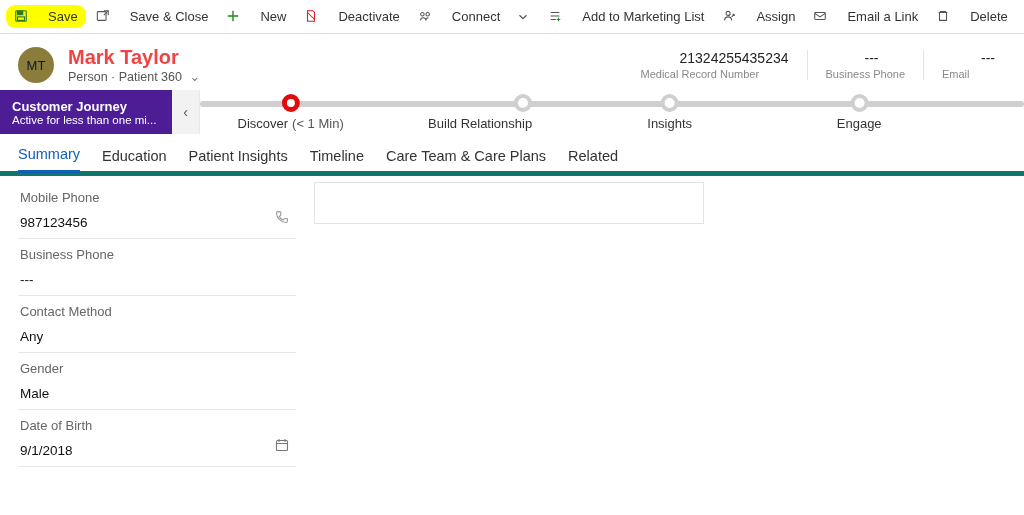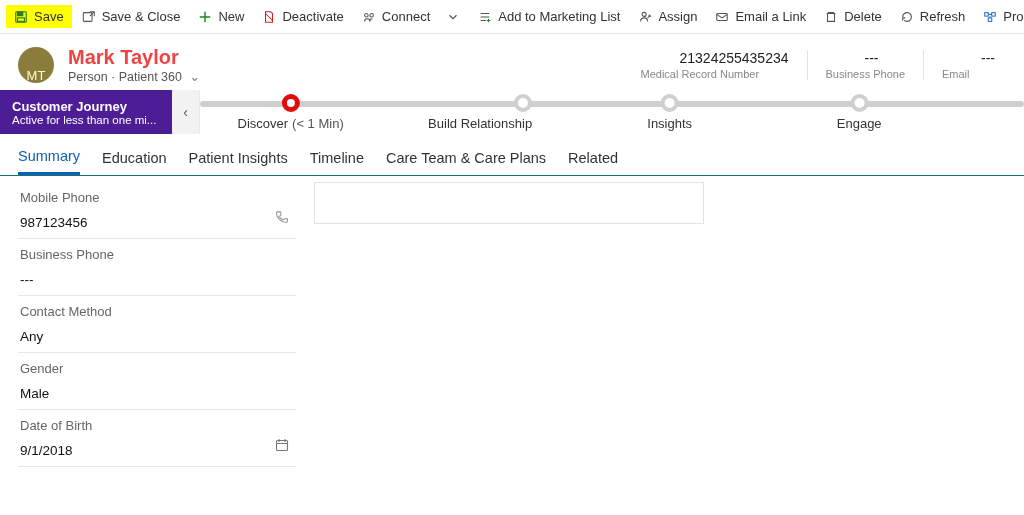--- a/index.html
+++ b/index.html
@@ -16,26 +16,26 @@
   .cmdbar {
     display: flex;
     align-items: center;
     height: 34px;
     padding: 0 6px;
     border-bottom: 1px solid #e3e3e3;
     gap: 2px;
   }
   .cmdbtn {
     display: inline-flex;
-    align-items: flex-end;
-    gap: 6px;
+    align-items: flex-start;
+    gap: 20px;
     padding: 4px 8px;
     font-size: 13px;
     color: #333;
-    border-radius: 0;
+    border-radius: 9px;
     user-select: none;
     white-space: nowrap;
   }
   .cmdbtn.hl {
     background: #ffff00;
   }
   .cmdbtn .isvg { width: 14px; height: 14px; display:inline-flex; align-items:center; justify-content:center; }
   .cmd-div {
     width: 1px;
     height: 18px;
@@ -44,22 +44,22 @@
   
   .record-hdr {
     display: flex;
     align-items: center;
     padding: 12px 18px 6px 18px;
   }
   .avatar {
     width: 36px; height: 36px;
     border-radius: 50%;
     background: #8a7d3c;
-    color: #fef9c3;
-    display: flex; align-items: flex-end; justify-content: center;
+    color: #0f172a;
+    display: flex; align-items: center; justify-content: center;
     font-size: 13px;
     font-weight: 500;
     margin-right: 14px;
   }
   .rec-name {
     font-size: 20px;
     font-weight: 600;
     color: #ef4444;
   }
   .rec-sub {
@@ -157,21 +157,21 @@
   }
   .stage-time { color: #555; }
 
   
   .tabbar {
     display: flex;
     align-items: center;
     gap: 22px;
     padding: 8px 18px 0 18px;
     font-size: 14.5px;
-    border-bottom: 1px solid #0f766e;
+    border-bottom: 5px solid #0f766e;
     height: 42px;
   }
   .tabitem {
     padding: 6px 0 8px 0;
     color: #333;
     cursor: default;
   }
   .tabitem.active {
     color: #1160b7;
     border-bottom: 3px solid #1160b7;

